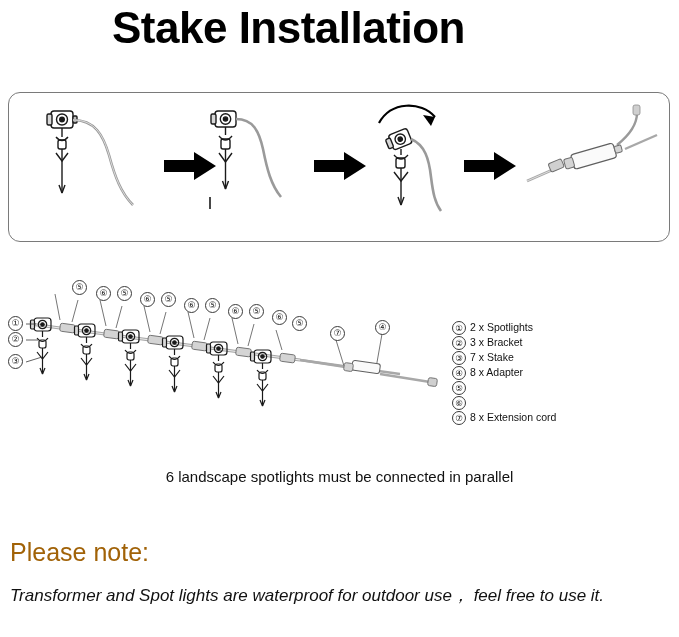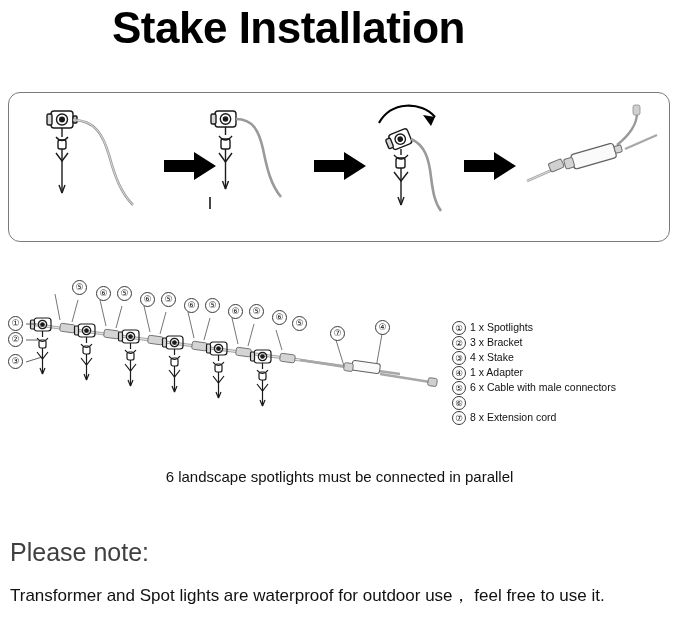--- a/index.html
+++ b/index.html
@@ -124,30 +124,31 @@
     font-size: 15px;
     color: #111;
   }
 
   
   .note-heading {
     position: absolute;
     left: 10px;
     top: 538px;
     font-size: 25px;
-    color: #404040;
+    color: #a16207;
   }
   .note-body {
     position: absolute;
     left: 10px;
     top: 583px;
     width: 648px;
     font-size: 17px;
     line-height: 26px;
     color: #111;
+    font-style: italic;
   }
 
   
   svg { overflow: visible; }
 </style>
 </head>
 <body>
 
 <div class="title">Stake Installation</div>
 
@@ -411,37 +412,36 @@
 
   
   <div class="bubble" style="left:8px;top:54px;">①</div>
   <div class="bubble" style="left:8px;top:70px;">②</div>
   <div class="bubble" style="left:8px;top:92px;">③</div>
 </div>
 
 <div class="legend">
   <div class="legend-row">
     <span class="legend-num">①</span>
-    <span>1 x Spotlights</span>
+    <span>2 x Spotlights</span>
   </div>
   <div class="legend-row">
     <span class="legend-num">②</span>
     <span>3 x Bracket</span>
   </div>
   <div class="legend-row">
     <span class="legend-num">③</span>
-    <span>4 x Stake</span>
+    <span>7 x Stake</span>
   </div>
   <div class="legend-row">
     <span class="legend-num">④</span>
-    <span>1 x Adapter</span>
+    <span>8 x Adapter</span>
   </div>
   <div class="legend-row">
     <span class="legend-num">⑤</span>
-    <span>6 x Cable with male connectors</span>
   </div>
   <div class="legend-row">
     <span class="legend-num">⑥</span>
   </div>
   <div class="legend-row">
     <span class="legend-num">⑦</span>
     <span>8 x Extension cord</span>
   </div>
 </div>
 

